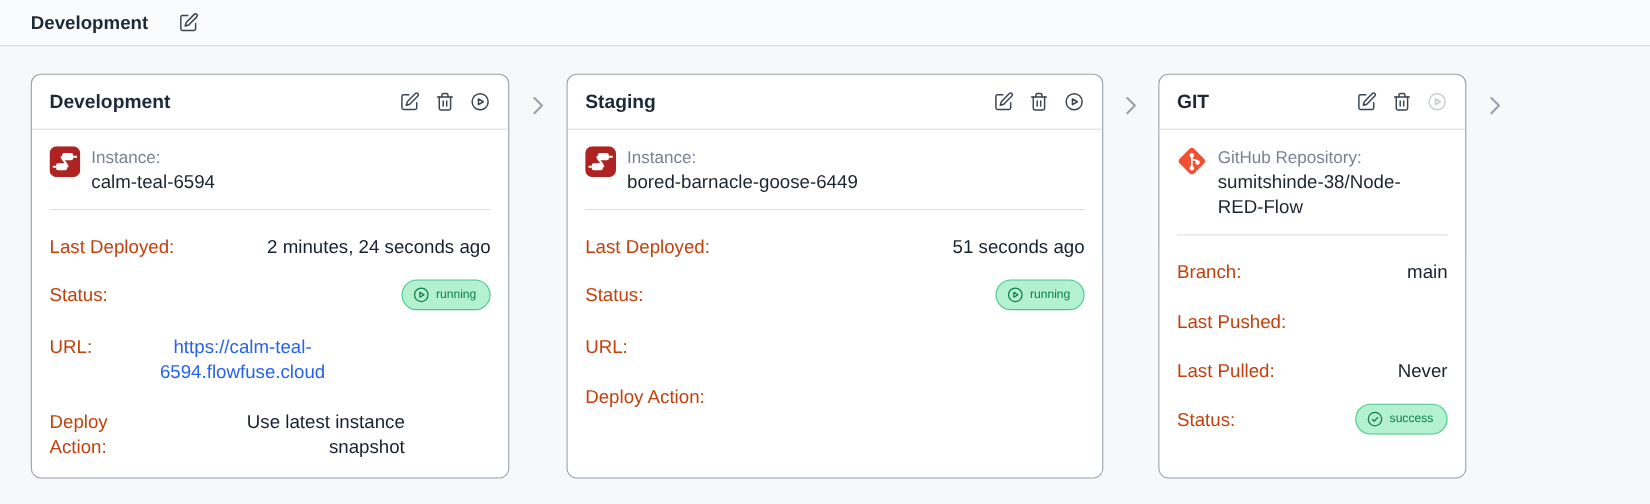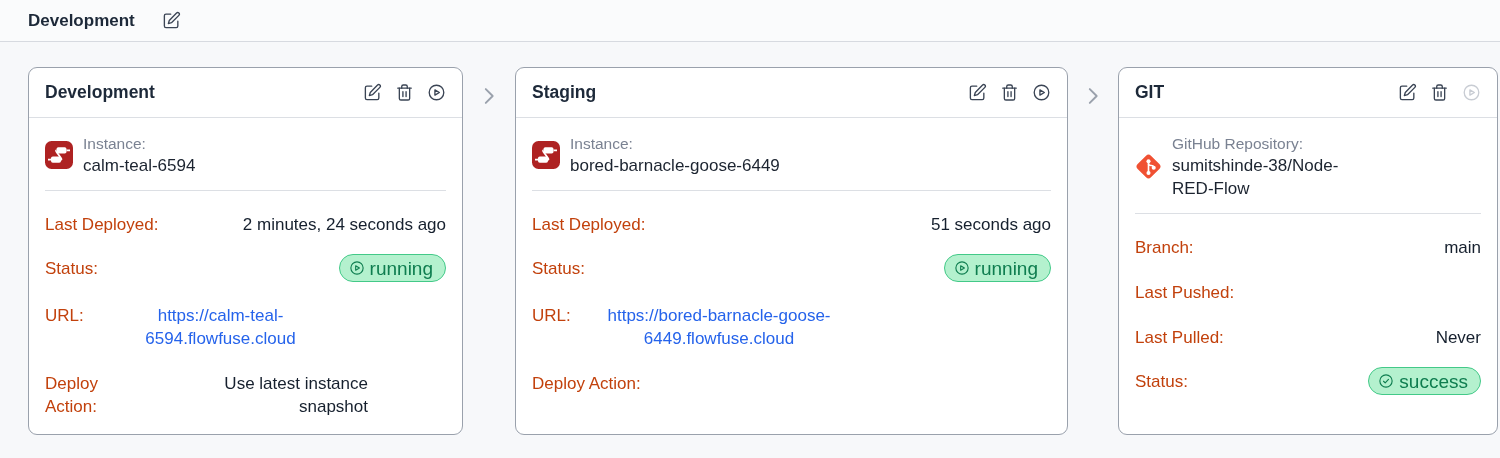--- a/index.html
+++ b/index.html
@@ -25,48 +25,48 @@
   .pipeline{display:flex;align-items:flex-start;margin-top:25px;padding-left:28px}
   .chev{width:52px;flex:none;display:flex;justify-content:center;margin-top:18px;color:#9AA1AC}
   .chev.narrow{width:50px}
   .chev svg{width:22px;height:22px}
   
   .card{
     background:#FFFFFF;border:1px solid #9AA1AC;border-radius:9px;
     height:368px;box-sizing:border-box;flex:none;overflow:hidden;
   }
   .card-dev{width:435px}
-  .card-staging{width:553px}
-  .card-git{width:380px}
+  .card-staging{width:488px}
+  .card-git{width:280px}
   .card-header{
     height:50px;padding:0 16px;display:flex;align-items:center;
     justify-content:space-between;border-bottom:1px solid #DCDFE4;box-sizing:border-box;
   }
   .card-title{font-size:17.5px;font-weight:700;color:#1D2939}
   .card-actions{display:flex;gap:13px;align-items:center;color:#333D4D}
   .card-actions svg{width:19px;height:19px}
   .card-body{padding:15px 16px 16px}
   
-  .src-row{display:flex;align-items:center;gap:10px}
+  .src-row{display:flex;align-items:flex-start;gap:10px}
   .src-icon{flex:none;display:flex}
   .src-label{font-size:15.5px;color:#7A8292;line-height:21px}
   .src-name{font-size:17px;color:#1C2430;line-height:23px}
   .repo-name{max-width:205px}
   .divider{border-bottom:1px solid #DCDFE4;margin-top:13px}
   
   .row{display:flex;justify-content:space-between;margin-top:22px;font-size:17px;line-height:23px}
   .row .lbl{color:#c2410c}
   .row .val{color:#16202E;text-align:left}
   .row-status{align-items:center;margin-top:18px}
   .badge{
     display:inline-flex;align-items:center;gap:5px;
     background:var(--badge-bg,#B4F1CE);
     border:1.5px solid var(--badge-border,#43C988);
     color:var(--badge-text,#0E7D4F);
-    border-radius:999px;padding:2.5px 12px 2.5px 9px;font-size:19px;line-height:21px;
+    border-radius:999px;padding:2.5px 12px 2.5px 9px;font-size:11px;line-height:21px;
   }
   .badge svg{width:16px;height:16px}
   .row-url{justify-content:flex-start}
   .row-url .lbl{width:88px;flex:none}
   .card-staging .row-url .lbl{width:62px}
   .url-link{
     color:var(--link,#2563EB);text-decoration:none;display:inline-block;
     text-align:center;max-width:175px;overflow-wrap:normal;
   }
   .card-staging .url-link{max-width:250px}
@@ -242,21 +242,20 @@
         <span class="badge">
           <svg viewBox="0 0 24 24">
               <use href="#i-play"></use>
             </svg>
           <span>running</span>
         </span>
       </div>
 
       <div class="row row-url">
         <span class="lbl">URL:</span>
-        <a class="url-link" href="#">https://bored-barnacle-goose-6449.flowfuse.cloud</a>
       </div>
 
       <div class="row">
         <span class="lbl">Deploy Action:</span>
       </div>
     </div>
   </section>
 
   <span class="chev narrow">
     <svg viewBox="0 0 24 24">

